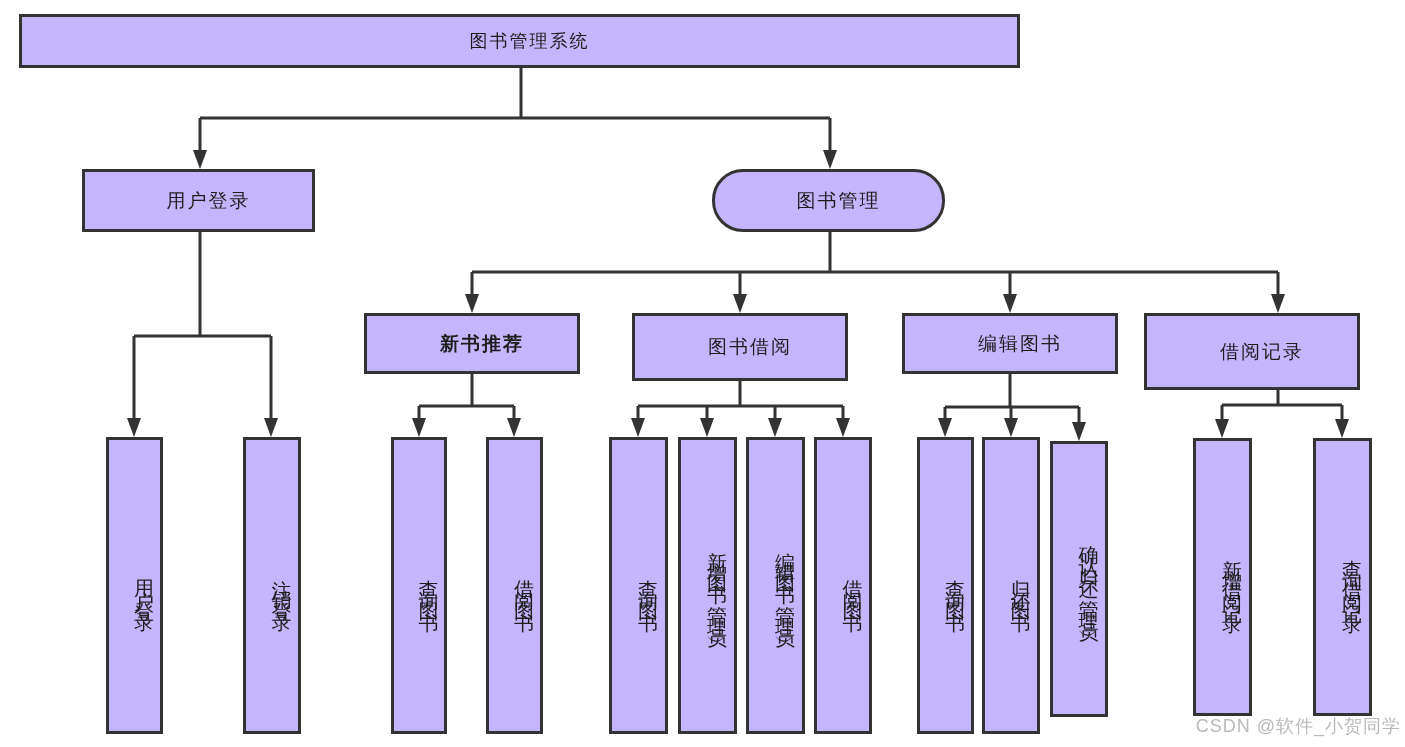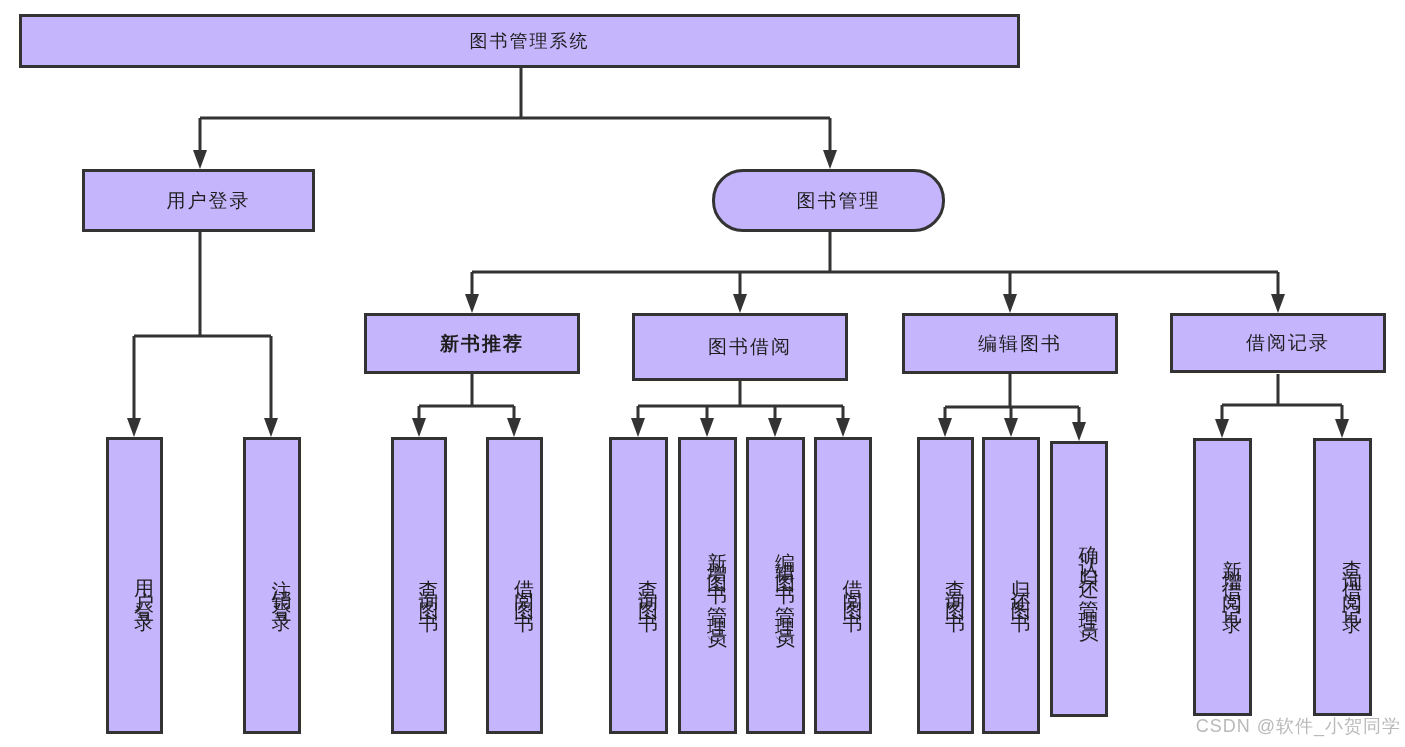--- a/index.html
+++ b/index.html
@@ -116,21 +116,21 @@
 
   <div class="node hbox" style="left:364px; top:313px; width:216px; height:61px;font-weight:bold;">
     <span>新书推荐</span>
   </div>
   <div class="node hbox" style="left:632px; top:313px; width:216px; height:68px;">
     <span>图书借阅</span>
   </div>
   <div class="node hbox" style="left:902px; top:313px; width:216px; height:61px;">
     <span>编辑图书</span>
   </div>
-  <div class="node hbox" style="left:1170px; top:313px; width:216px; height:60px;">
+  <div class="node hbox" style="left:1144px; top:313px; width:216px; height:77px;">
     <span>借阅记录</span>
   </div>
 
   <div class="node vbox" style="left:106px; top:437px; width:57px; height:297px;">
     <span>用户登录</span>
   </div>
   <div class="node vbox" style="left:243px; top:437px; width:58px; height:297px;">
     <span>注销登录</span>
   </div>
 

